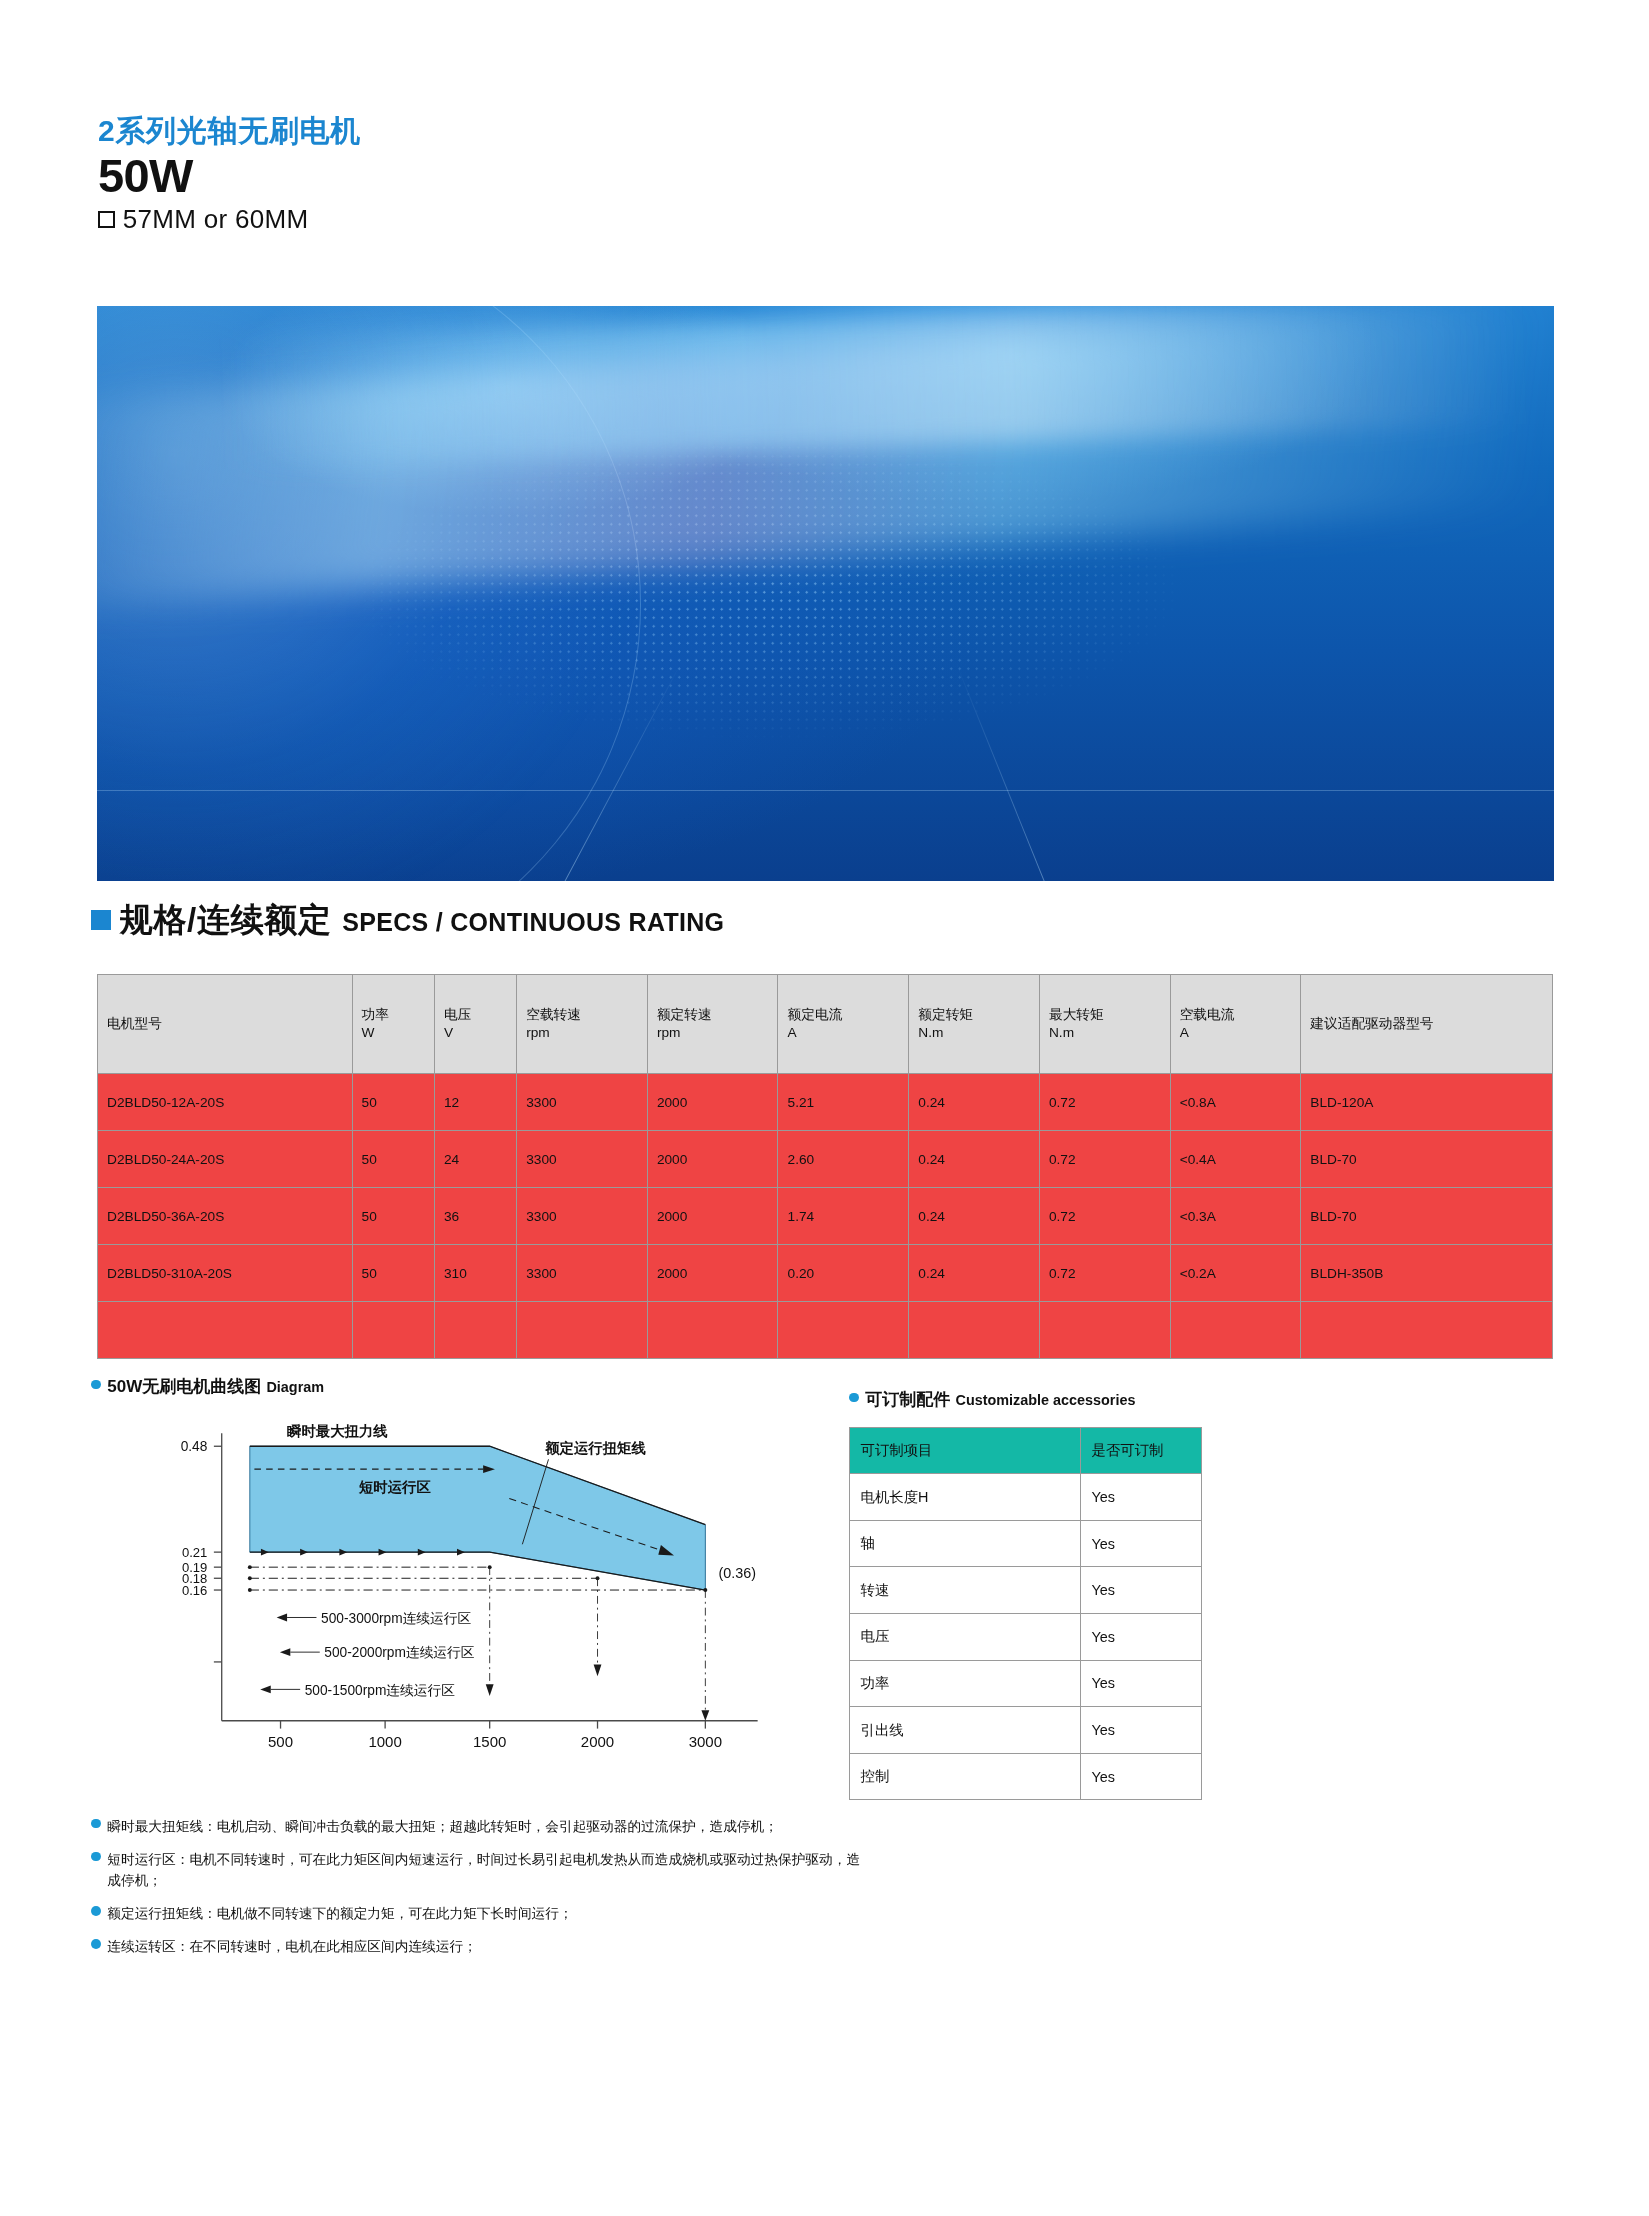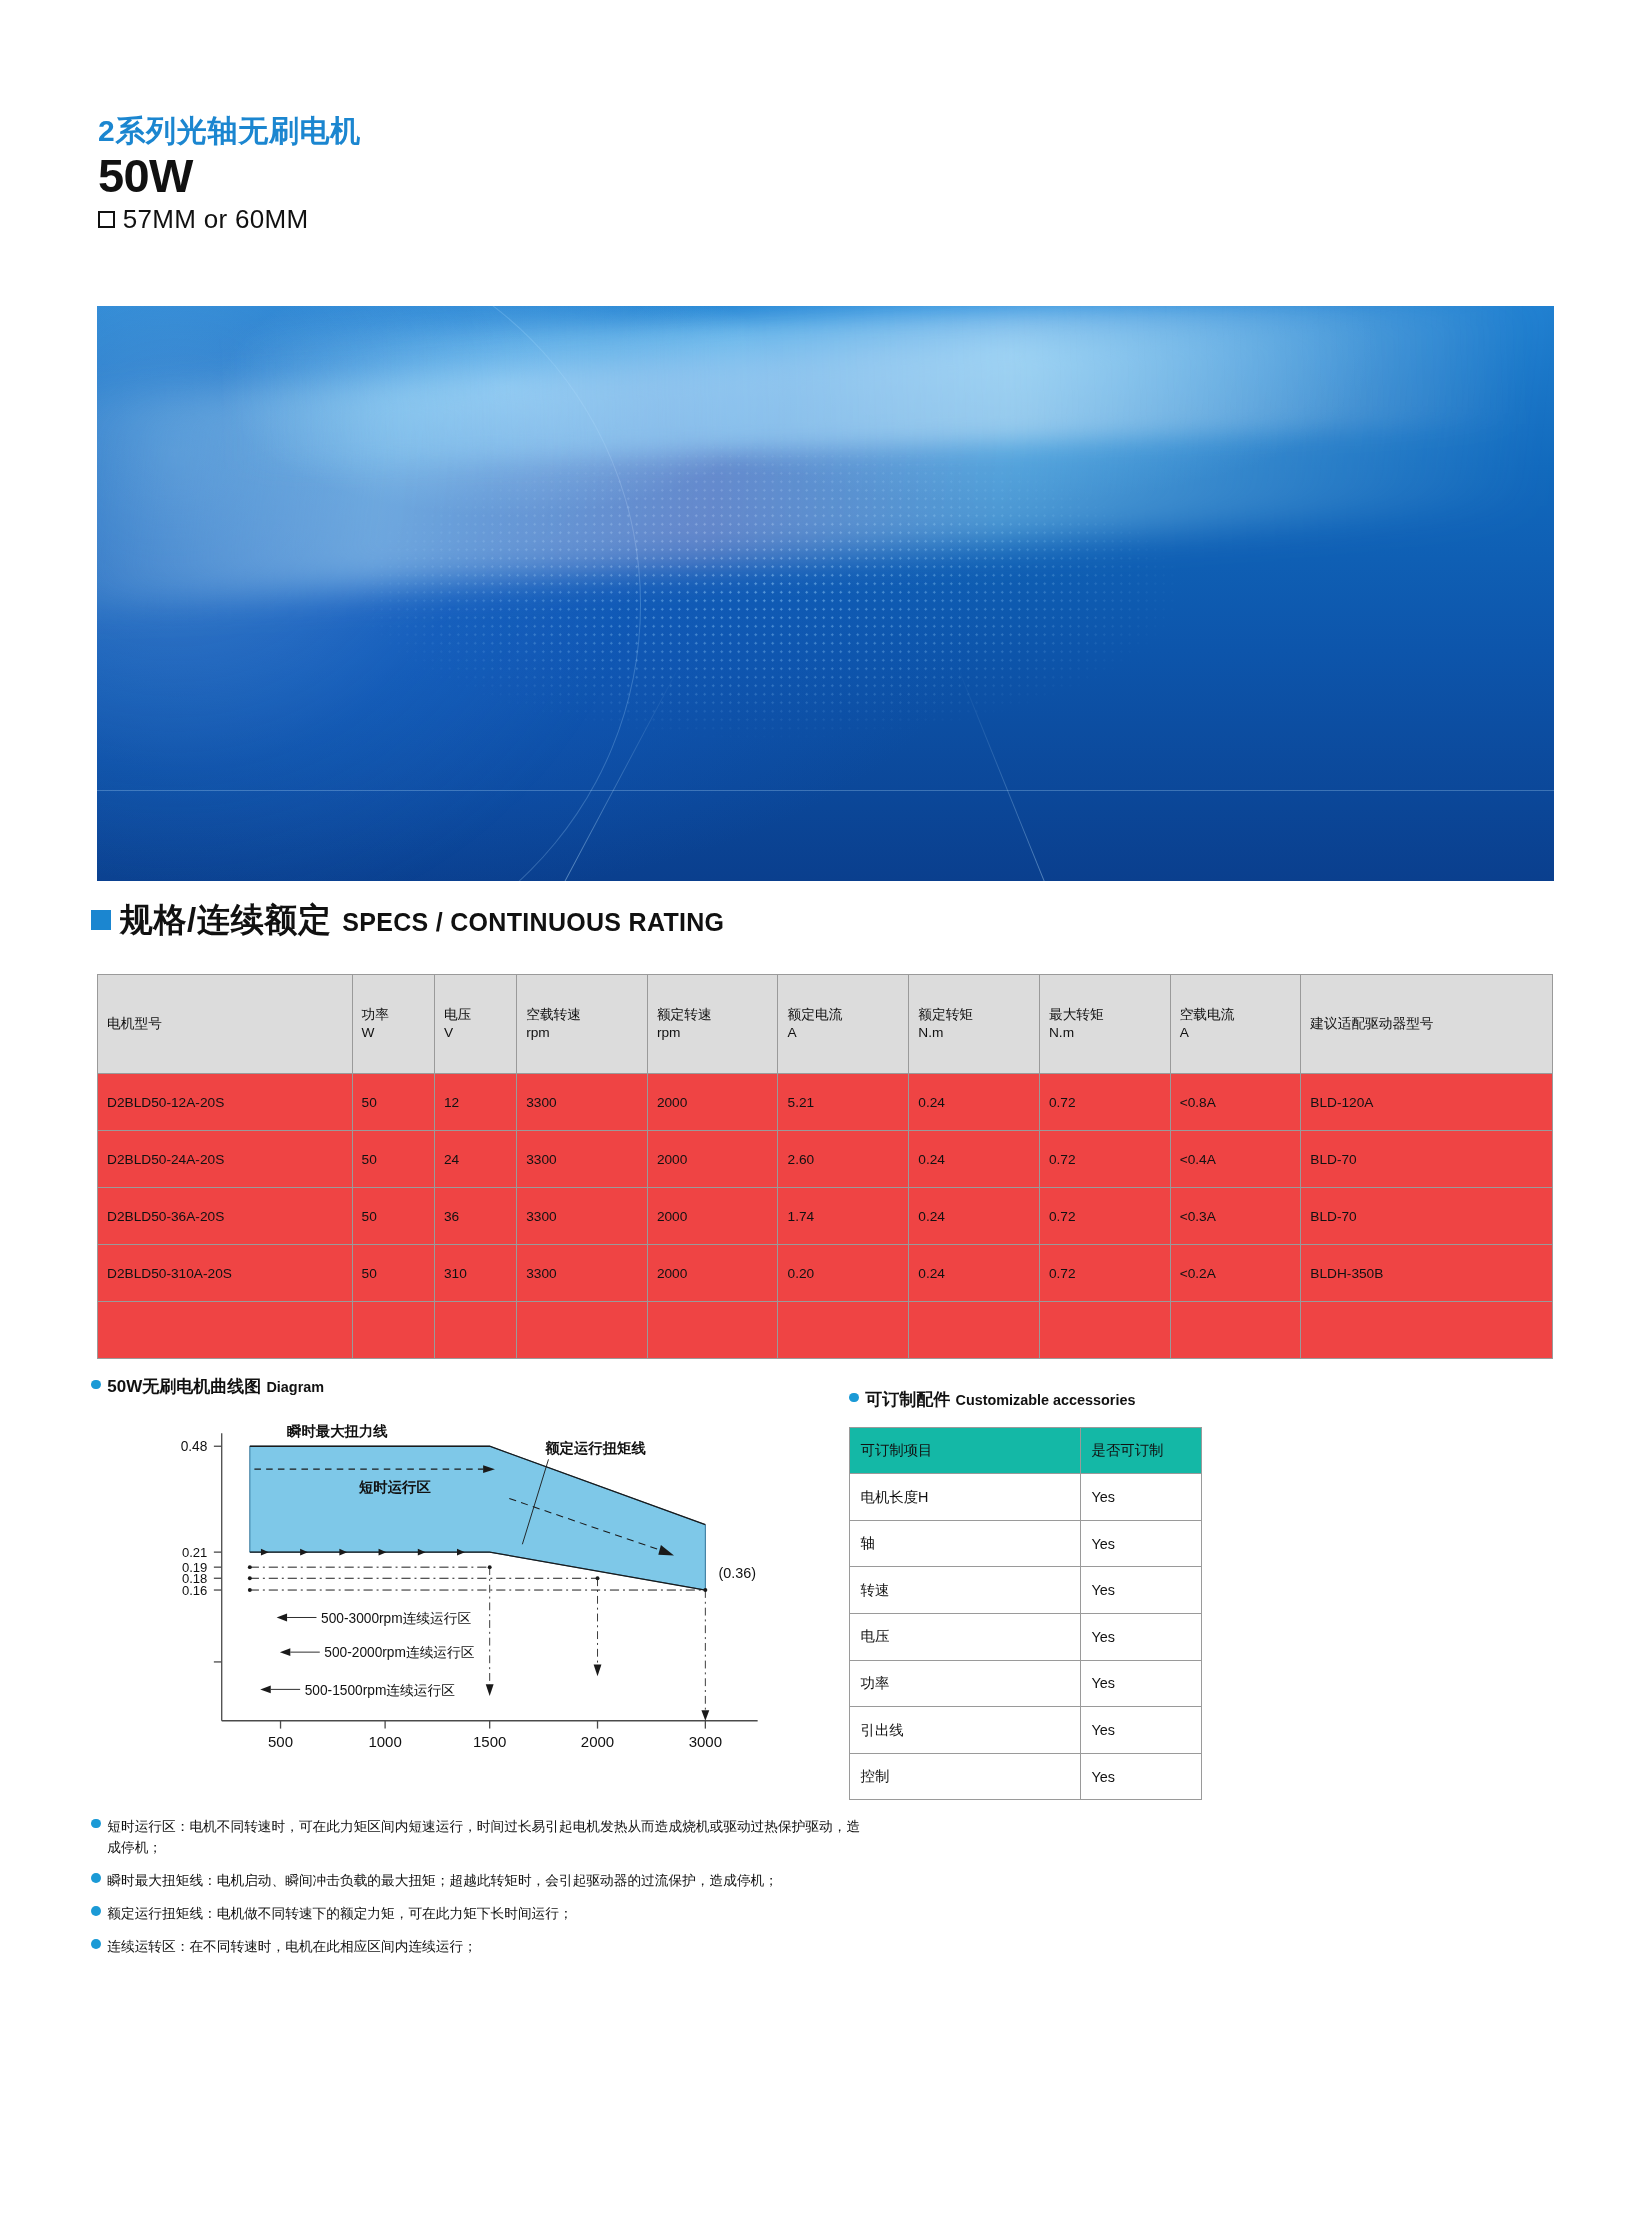--- a/index.html
+++ b/index.html
@@ -562,25 +562,25 @@
           <td>控制</td>
           <td>Yes</td>
         </tr>
       </tbody>
     </table>
   </div>
 
   <div class="notes">
     <div class="note">
       <span class="dot-marker"></span>
-      <span class="note-text">短时运行区：电机不同转速时，可在此力矩区间内短速运行，时间过长易引起电机发热从而造成烧机或驱动过热保护驱动，造成停机；</span>
+      <span class="note-text">瞬时最大扭矩线：电机启动、瞬间冲击负载的最大扭矩；超越此转矩时，会引起驱动器的过流保护，造成停机；</span>
     </div>
     <div class="note">
       <span class="dot-marker"></span>
-      <span class="note-text">瞬时最大扭矩线：电机启动、瞬间冲击负载的最大扭矩；超越此转矩时，会引起驱动器的过流保护，造成停机；</span>
+      <span class="note-text">短时运行区：电机不同转速时，可在此力矩区间内短速运行，时间过长易引起电机发热从而造成烧机或驱动过热保护驱动，造成停机；</span>
     </div>
     <div class="note">
       <span class="dot-marker"></span>
       <span class="note-text">额定运行扭矩线：电机做不同转速下的额定力矩，可在此力矩下长时间运行；</span>
     </div>
     <div class="note">
       <span class="dot-marker"></span>
       <span class="note-text">连续运转区：在不同转速时，电机在此相应区间内连续运行；</span>
     </div>
   </div>

